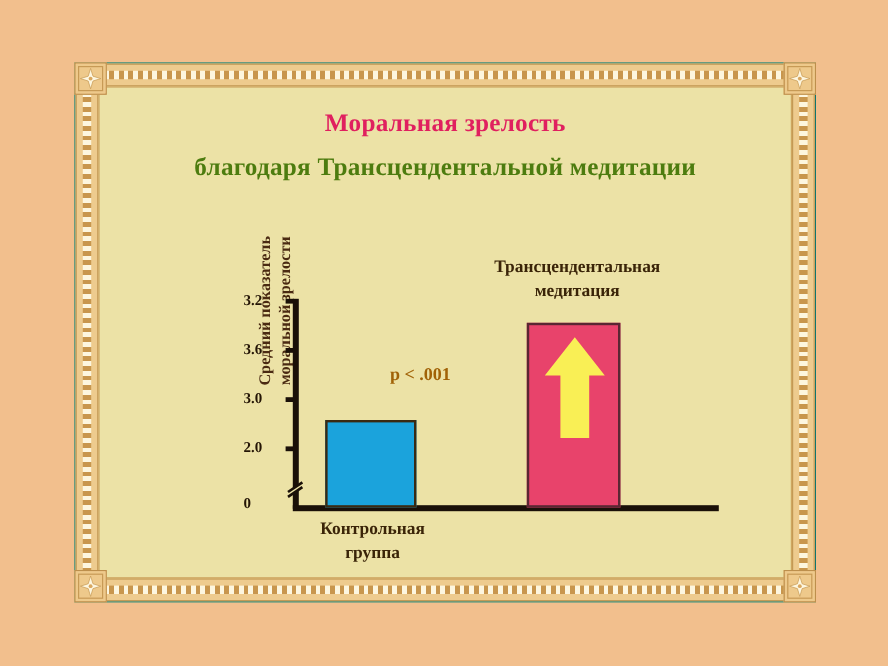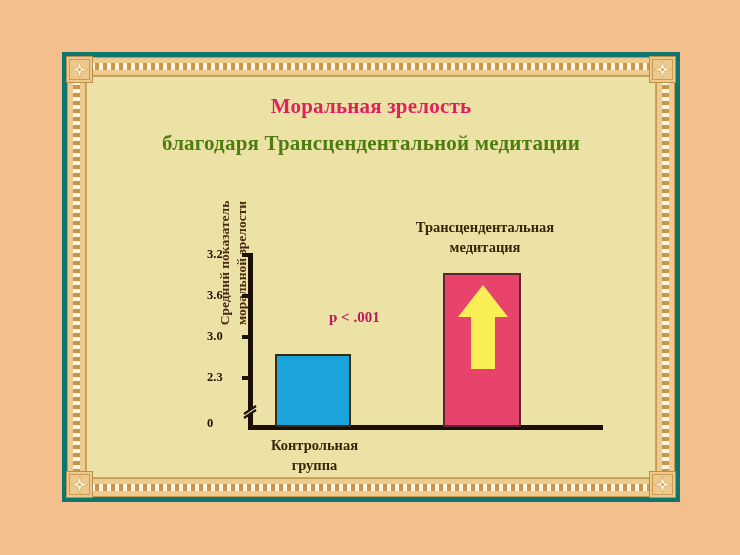--- a/index.html
+++ b/index.html
@@ -25,21 +25,21 @@
 
   
   #frame {
     position: absolute;
     left: 62px;
     top: 52px;
     width: 618px;
     height: 450px;
     box-sizing: border-box;
     background: #ece2a6;
-    border: 5px solid #0f766e;
+    border: 1px solid #0f766e;
   }
 
   
   .band {
     position: absolute;
     background: #eecb8e;
     border-top: 1px solid #c49a55;
     border-bottom: 1px solid #c49a55;
     overflow: hidden;
   }
@@ -215,21 +215,21 @@
     top: 226px;
     width: 52px;
     height: 88px;
   }
 
   
   #p-value {
     position: absolute;
     left: 262px;
     top: 252px;
-    color: #be185d;
+    color: #a16207;
     font-weight: bold;
     font-size: 15px;
   }
   #tm-label {
     position: absolute;
     left: 300px;
     top: 160px;
     width: 236px;
     text-align: center;
     color: #3a2408;
@@ -311,21 +311,21 @@
     <div id="chart">
 
       <div id="y-title">
         <div>Средний показатель</div>
         <div>моральной зрелости</div>
       </div>
 
       <div class="y-lab" style="left:140px; top:190px;">3.2</div>
       <div class="y-lab" style="left:140px; top:231px;">3.6</div>
       <div class="y-lab" style="left:140px; top:272px;">3.0</div>
-      <div class="y-lab" style="left:140px; top:313px;">2.3</div>
+      <div class="y-lab" style="left:140px; top:313px;">2.0</div>
       <div class="y-lab" style="left:140px; top:359px;">0</div>
 
       <div class="tick" style="top:196px;"></div>
       <div class="tick" style="top:237px;"></div>
       <div class="tick" style="top:278px;"></div>
       <div class="tick" style="top:319px;"></div>
 
       <div id="y-axis"></div>
       <div id="x-axis"></div>
 

